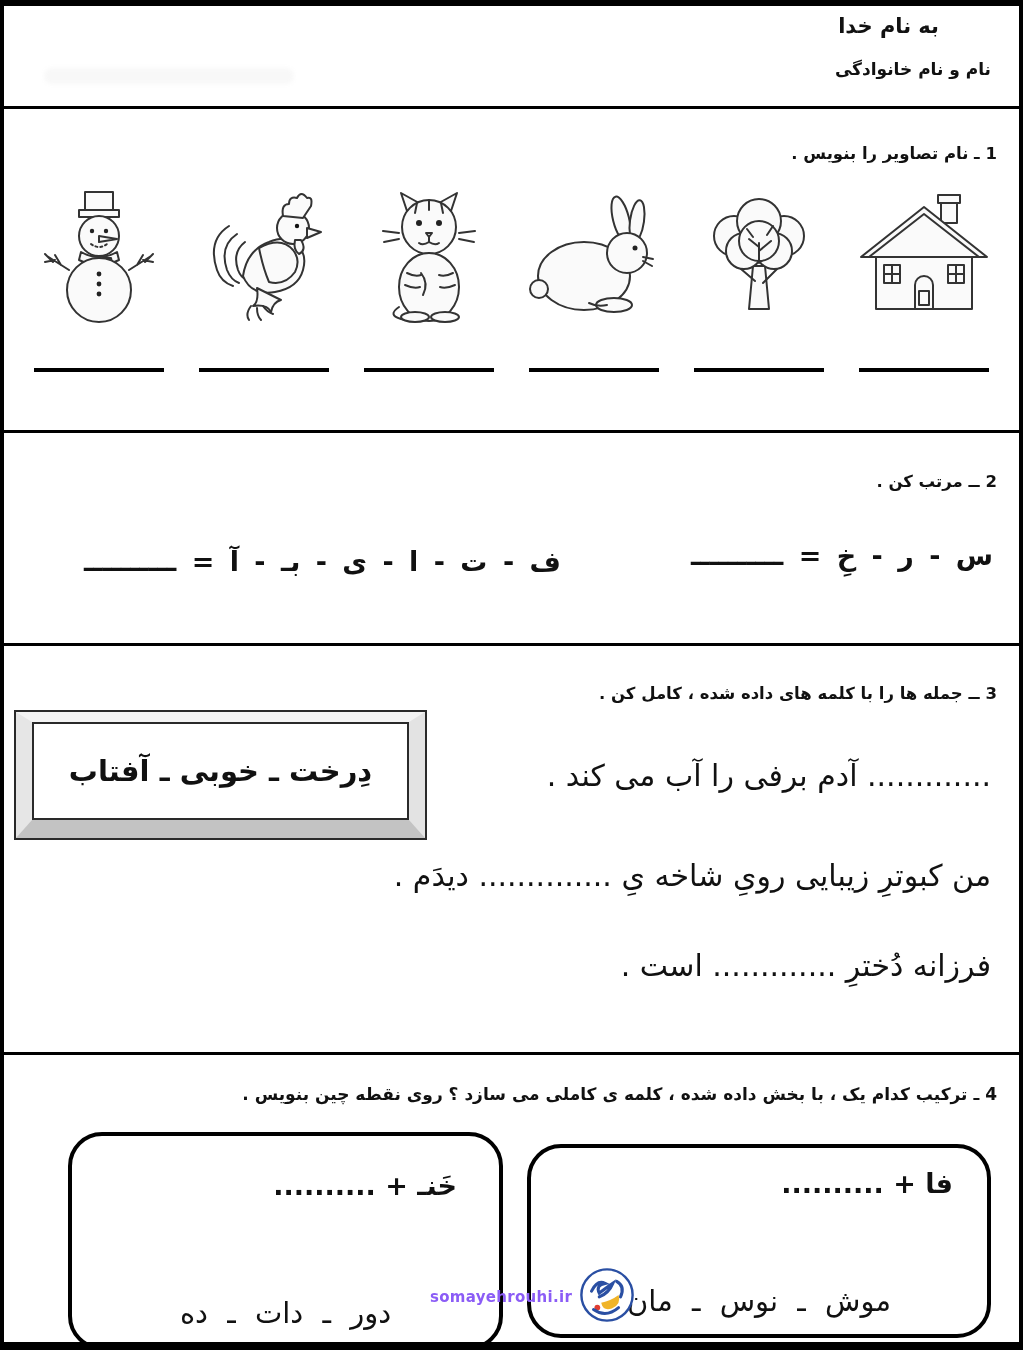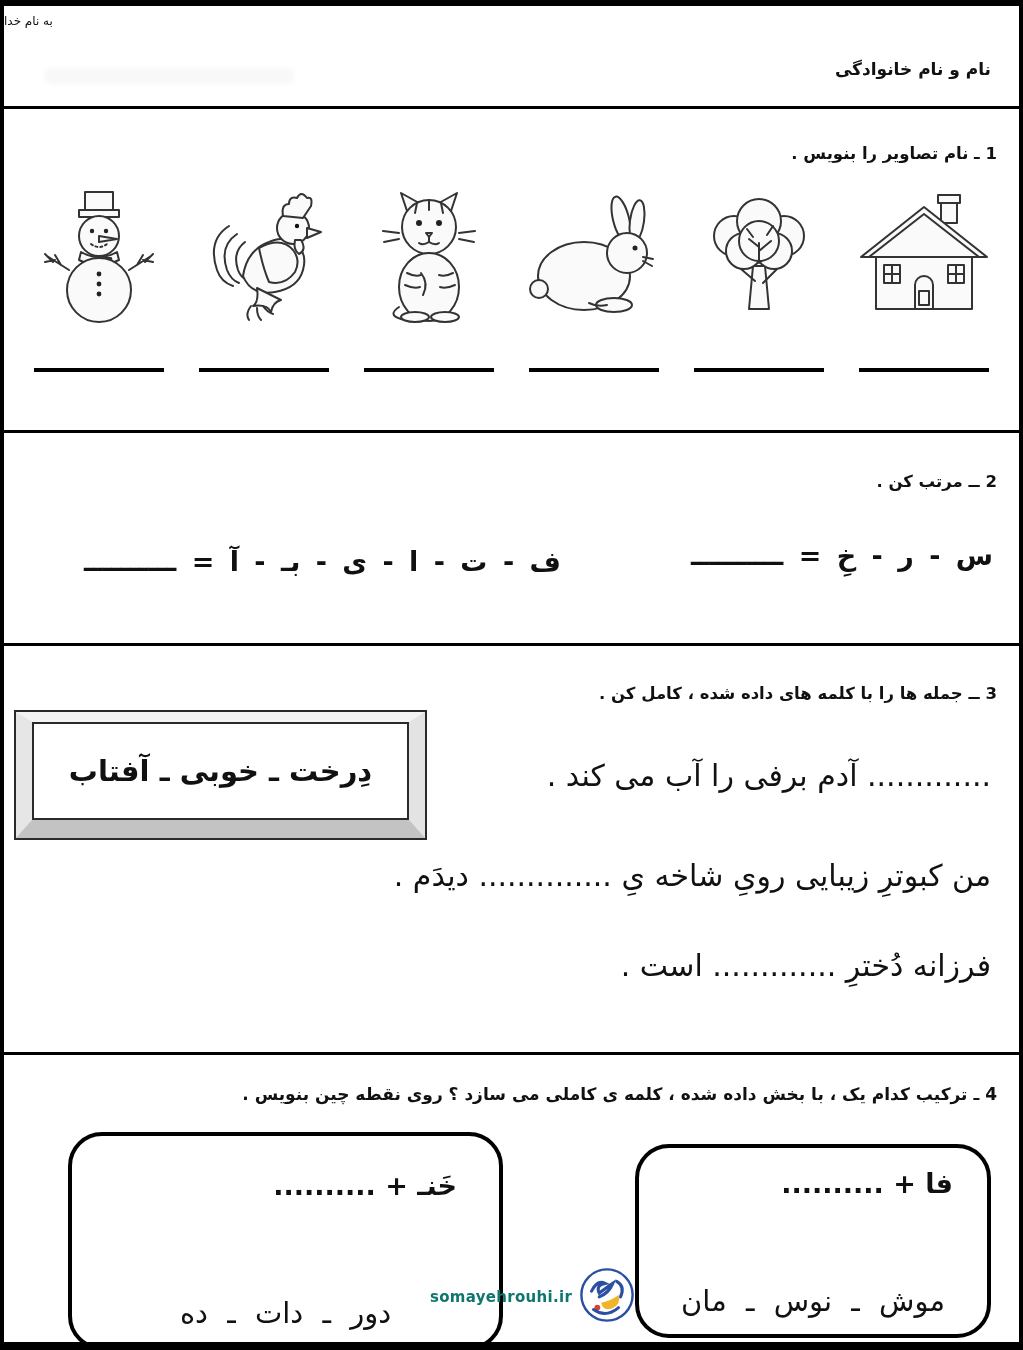--- a/index.html
+++ b/index.html
@@ -13,21 +13,21 @@
     box-sizing:border-box;
     font-family:"DejaVu Sans", sans-serif;
     color:#111;
     direction:rtl;
     overflow:hidden;
   }
   .abs { position:absolute; }
   .hr { position:absolute; left:0; right:0; height:3px; background:#000; }
 
   
-  .bismillah { top:8px; left:0; right:80px; text-align:left; font-weight:normal; font-size:12px; }
+  .bismillah { top:8px; left:0; right:80px; text-align:right; font-weight:bold; font-size:21px; }
   .test-title { top:53px; left:280px; width:420px; text-align:center; font-weight:bold; font-size:17px; }
   .name-label { top:53px; right:28px; font-weight:bold; font-size:17px; }
   .scan-ghost { top:62px; left:40px; width:250px; height:16px;
     background:rgba(120,120,120,0.05); filter:blur(2px); border-radius:8px; }
 
   
   .sec-title { right:22px; font-weight:bold; font-size:16.5px; }
 
   
   .images-row { top:180px; left:12px; right:12px; height:140px; display:flex; }
@@ -54,29 +54,29 @@
     display:flex; align-items:center; justify-content:center;
     font-size:29px; font-weight:bold; white-space:nowrap;
   }
   .sentence { right:28px; font-size:30px; white-space:nowrap; }
   .sent-1 { top:752px; }
   .sent-2 { top:852px;margin-left:18px; }
   .sent-3 { top:942px; }
 
   
   .combo-box { position:absolute; border:4px solid #000; border-radius:34px; background:#fff; box-sizing:border-box; }
-  .box-right { top:1138px; right:28px; width:356px; height:194px; }
+  .box-right { top:1138px; right:28px; width:464px; height:194px; }
   .box-left  { top:1126px; left:64px;  width:435px; height:218px; }
   .combo-stem { position:absolute; top:20px; right:34px; font-size:27px; font-weight:bold; white-space:nowrap; }
   .box-left .combo-stem { top:34px; right:42px; }
   .combo-options { position:absolute; bottom:16px; left:0; right:0; text-align:center; font-size:29px; white-space:nowrap; word-spacing:10px; }
 
   
   .watermark { top:1260px; left:426px; display:flex; align-items:center; gap:6px; z-index:6; }
-  .wm-text { font-size:15px; font-weight:bold; color:#0f766e; letter-spacing:0.3px; direction:ltr; }
+  .wm-text { font-size:15px; font-weight:bold; color:#8b5cf6; letter-spacing:0.3px; direction:ltr; }
 
   svg .ln { stroke:#333; stroke-width:2; fill:none; stroke-linecap:round; stroke-linejoin:round; }
   svg .fw { stroke:#333; stroke-width:2; fill:#fafafa; stroke-linejoin:round; }
 </style>
 </head>
 <body>
 
 <div class="page">
 
   <div class="abs bismillah">به نام خدا</div>

